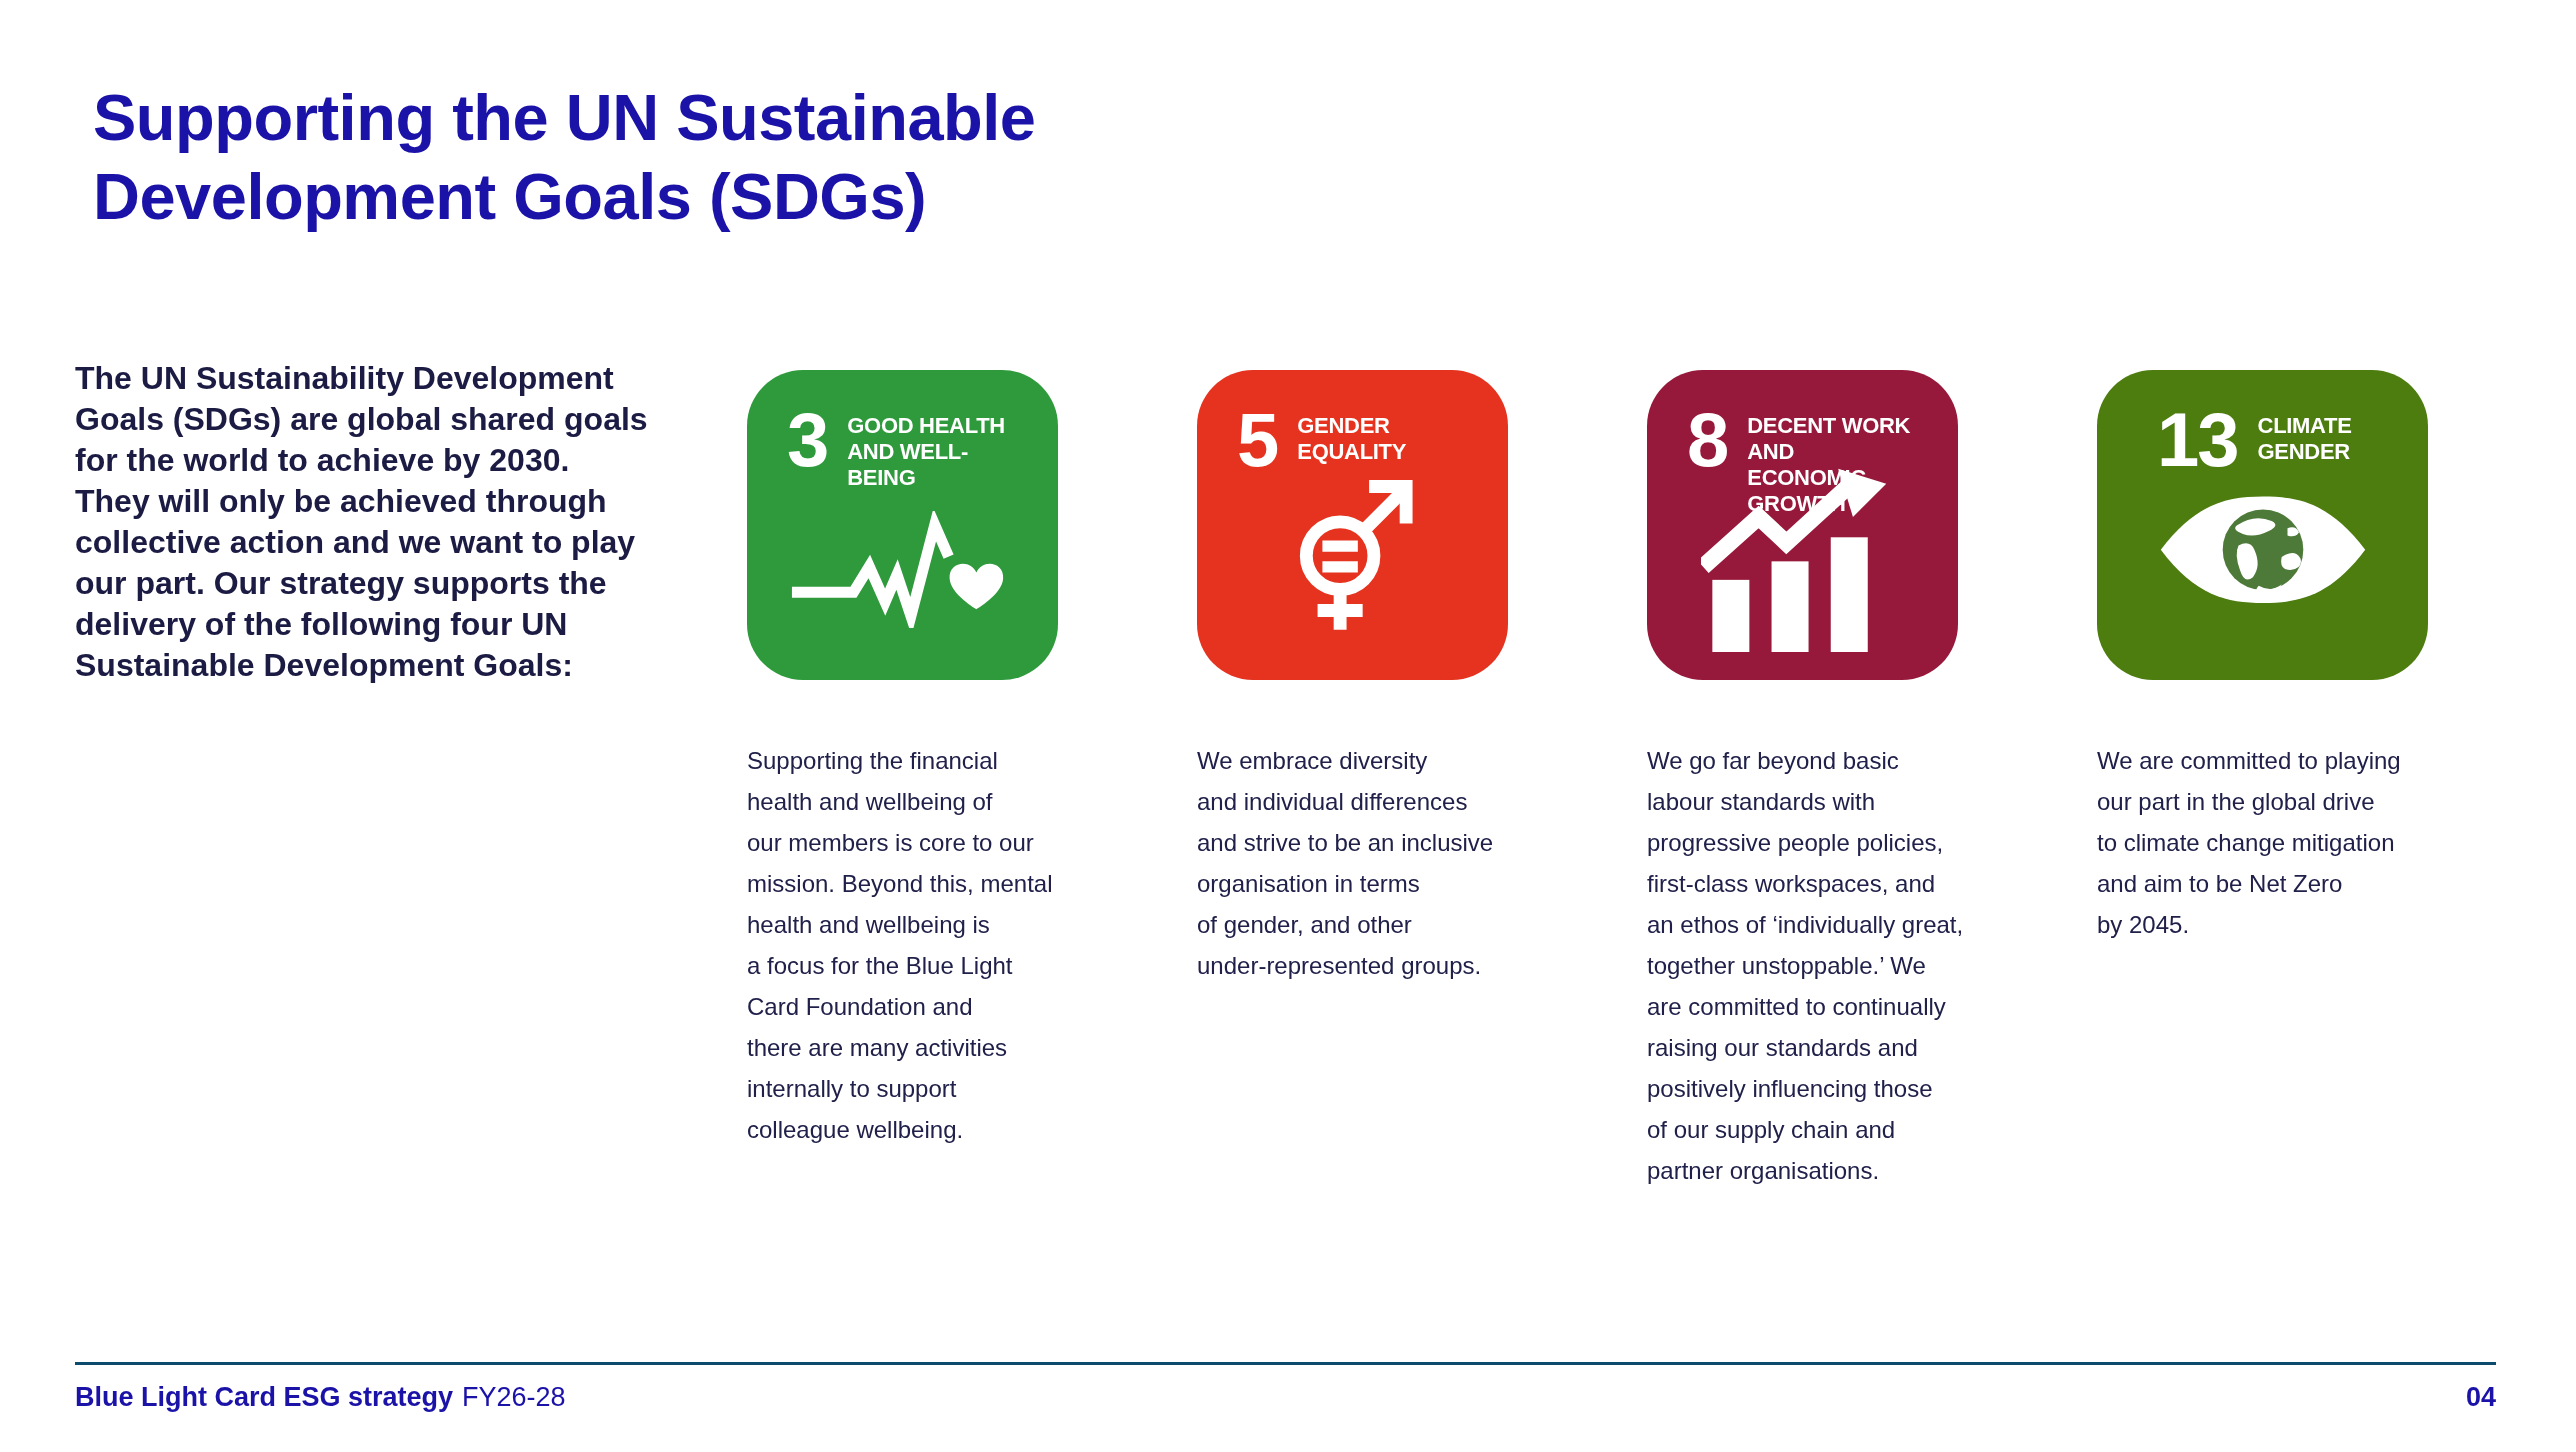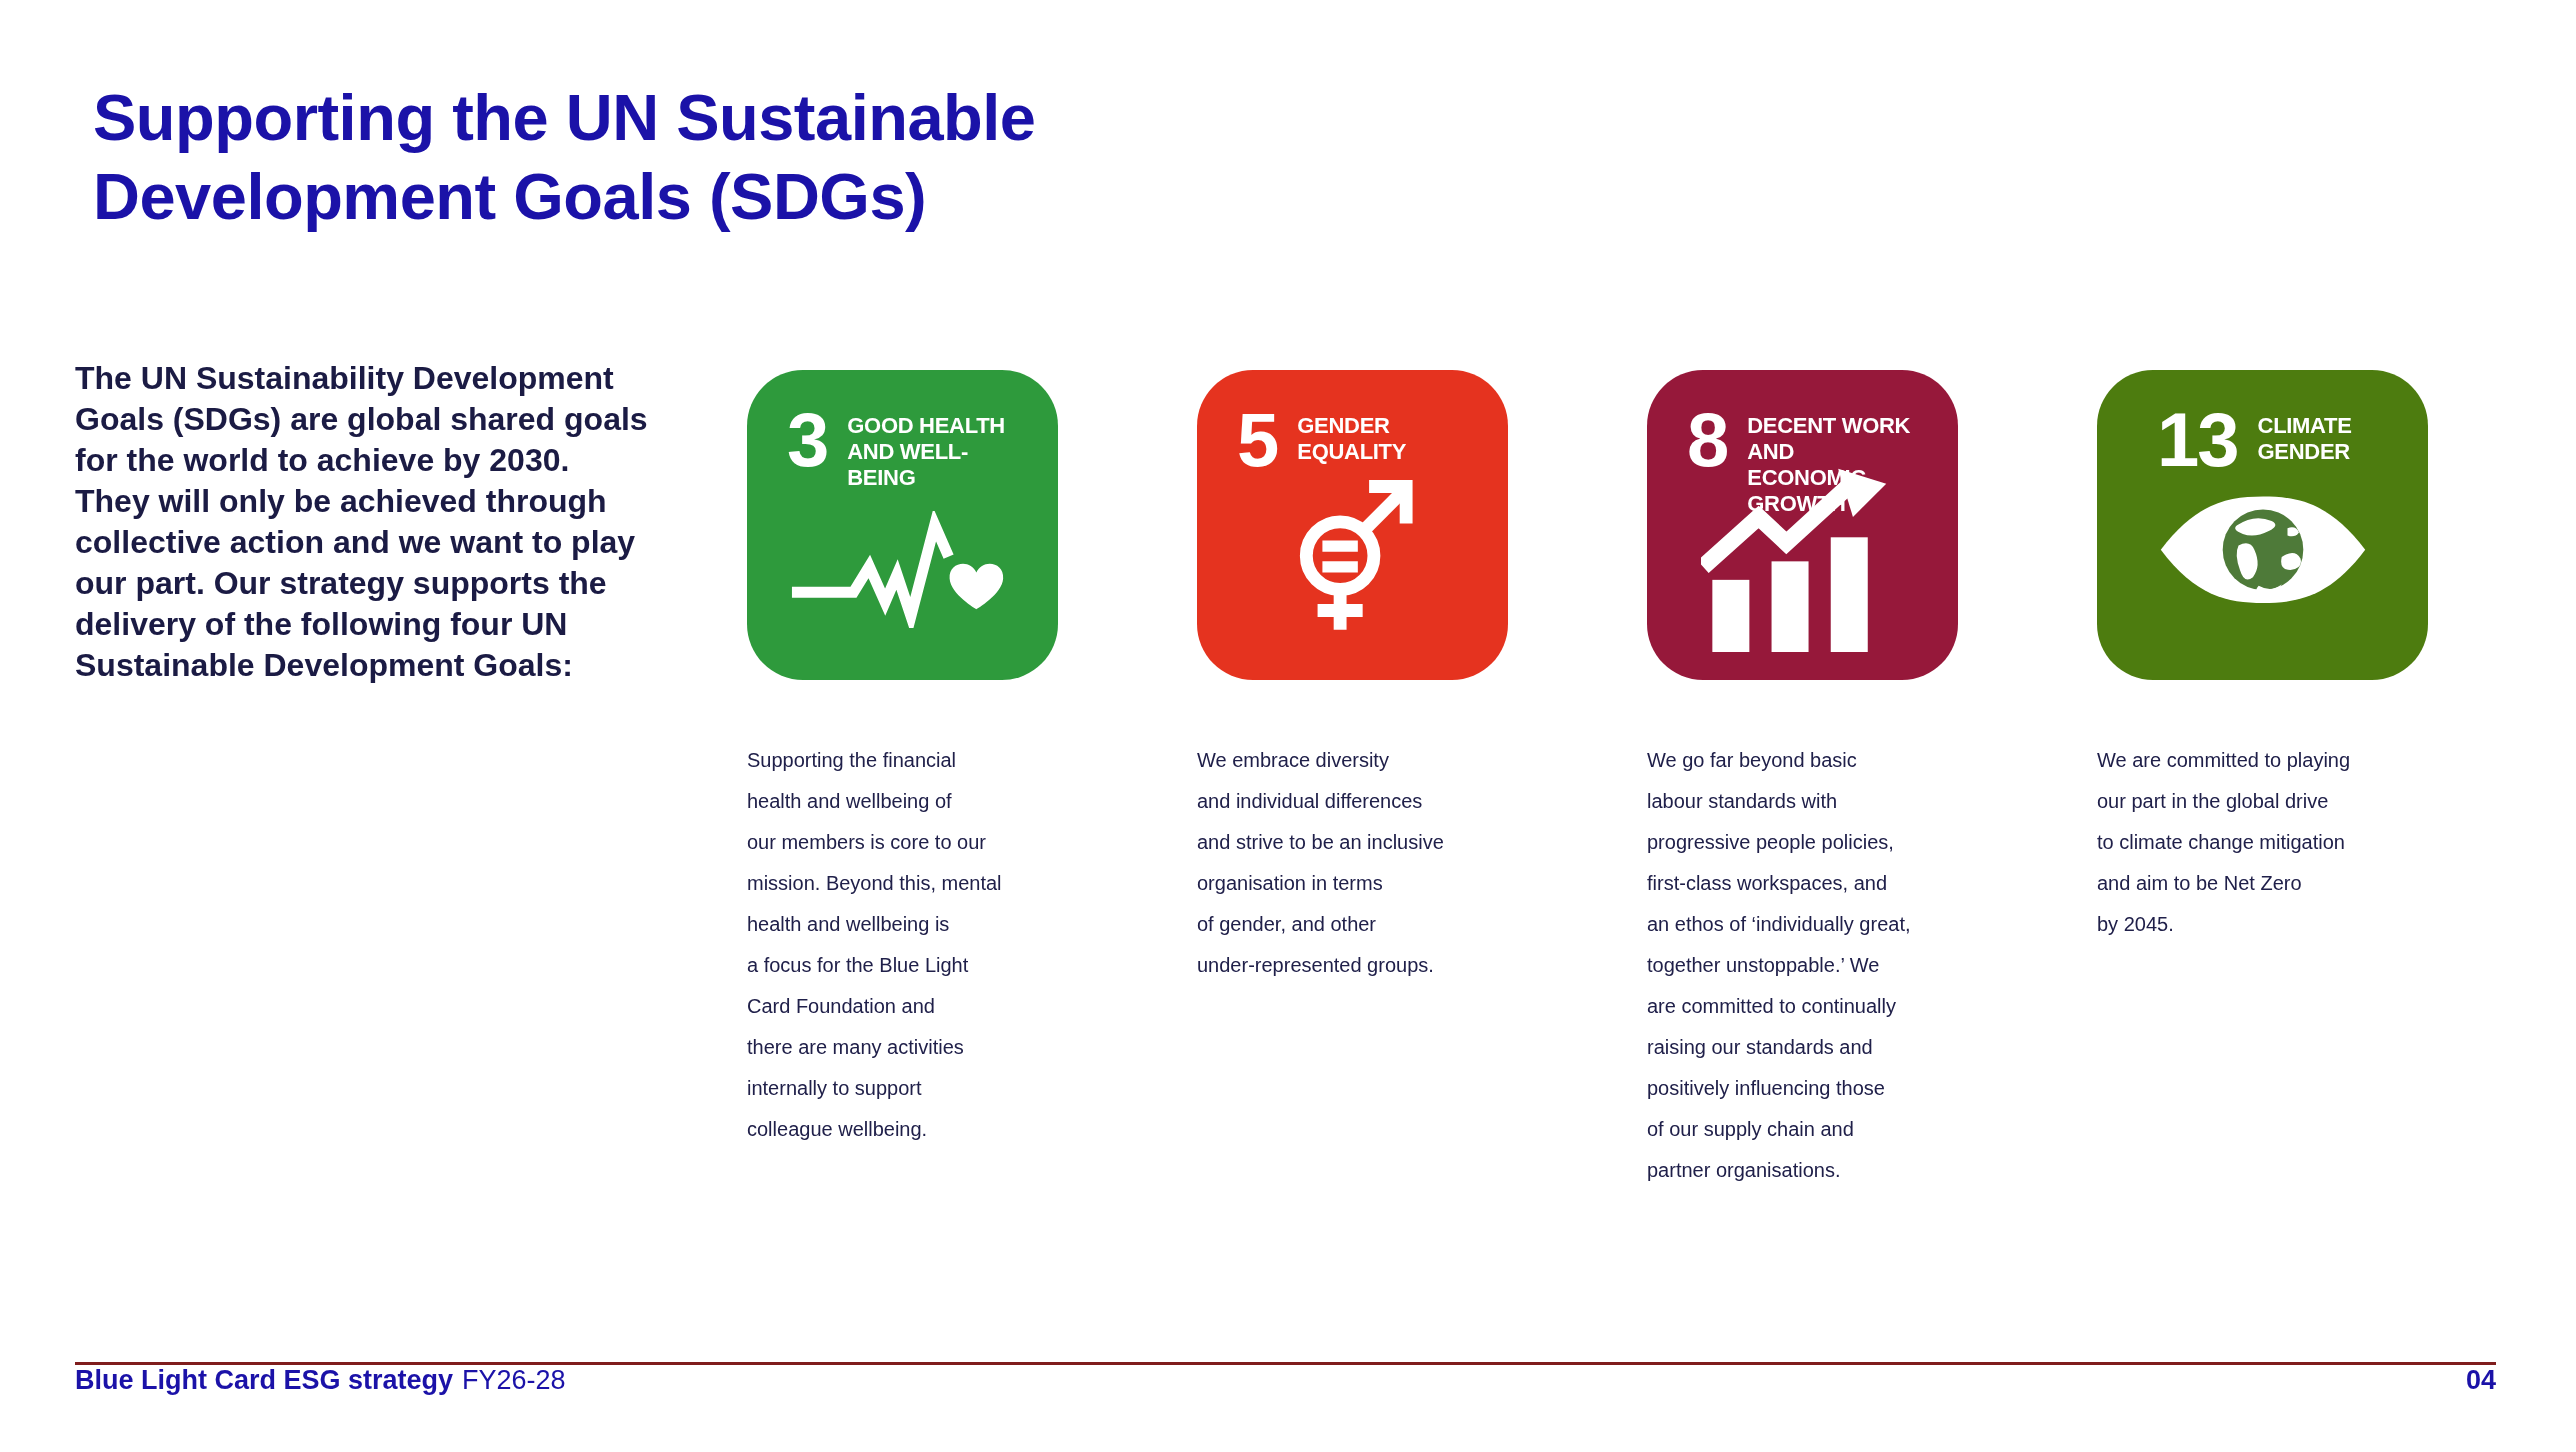--- a/index.html
+++ b/index.html
@@ -36,26 +36,26 @@
     letter-spacing:-0.3px;
   }
   .tile-icon{position:absolute;left:50%;transform:translateX(-50%);}
   .icon-sdg3{top:141px;}
   .icon-sdg5{top:89px;}
   .icon-sdg8{top:97px;}
   .icon-sdg13{top:115px;}
   .fill-sdg13{fill:#4E7A39;}
   
   .desc{
-    margin:60px 0 0 0;font-size:20px;line-height:41px;font-weight:400;color:#20204A;
+    margin:60px 0 0 0;font-size:24px;line-height:41px;font-weight:400;color:#20204A;
   }
   
   .footer{
     position:absolute;left:75px;right:80px;top:1362px;
-    border-top:3px solid #7f1d1d;padding-top:0;
+    border-top:3px solid #0c4a6e;padding-top:17px;
     display:flex;justify-content:space-between;align-items:baseline;
     color:#1B12A8;font-size:27px;
   }
   .footer-left{display:flex;gap:9px;align-items:baseline;}
   .doc-title{font-weight:800;}
   .doc-cycle{font-weight:400;}
   .page-num{font-weight:600;}
 </style>
 </head>
 <body>

